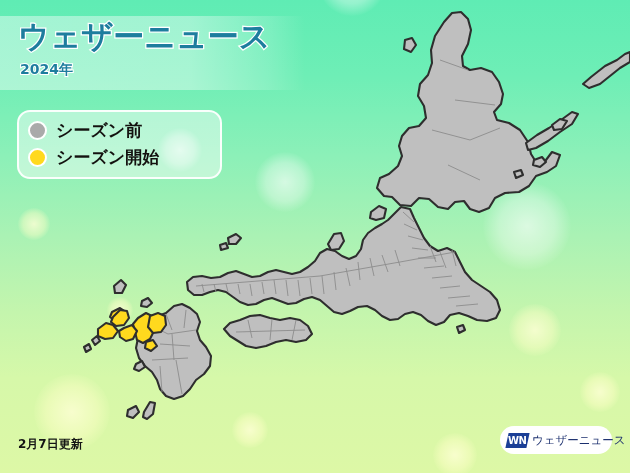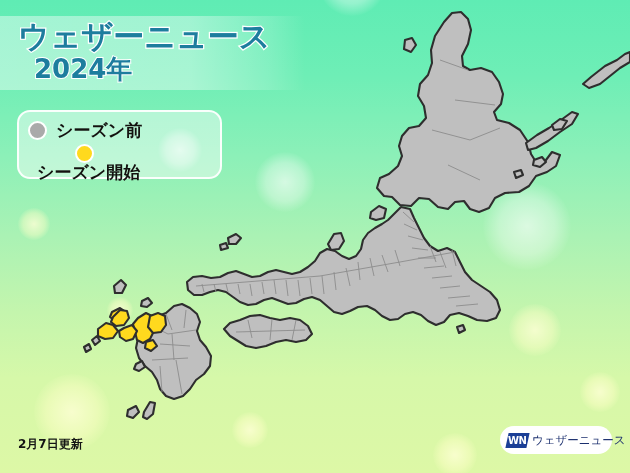--- a/index.html
+++ b/index.html
@@ -76,24 +76,24 @@
     color: #1d7d9e;
     margin: 2px 0 0 0;
     -webkit-text-stroke: 2.4px #ffffff;
     paint-order: stroke fill;
     text-shadow: 0 1px 0 rgba(255,255,255,0.5);
     white-space: nowrap;
   }
   .map-subtitle {
     font-family: "DejaVu Sans", "Liberation Sans", sans-serif;
     font-weight: 700;
-    font-size: 26px;
+    font-size: 14px;
     line-height: 26px;
     color: #1d7d9e;
-    margin: 2px 0 0 16px;
+    margin: 2px 0 0 2px;
     -webkit-text-stroke: 2px #ffffff;
     paint-order: stroke fill;
     white-space: nowrap;
   }
 
   
   .legend {
     position: absolute;
     left: 17px;
     top: 110px;
@@ -105,21 +105,21 @@
     box-sizing: border-box;
   }
   .legend-row {
     position: absolute;
     left: 9px;
     display: flex;
     align-items: center;
     height: 26px;
   }
   .legend-row.r0 { top: 5px; }
-  .legend-row.r1 { top: 32px; flex-direction: column; }
+  .legend-row.r1 { top: 32px; }
   .legend-dot {
     width: 19px;
     height: 19px;
     border-radius: 50%;
     border: 2px solid #ffffff;
     box-sizing: border-box;
     flex: 0 0 auto;
   }
   .legend-label {
     margin-left: 9px;

